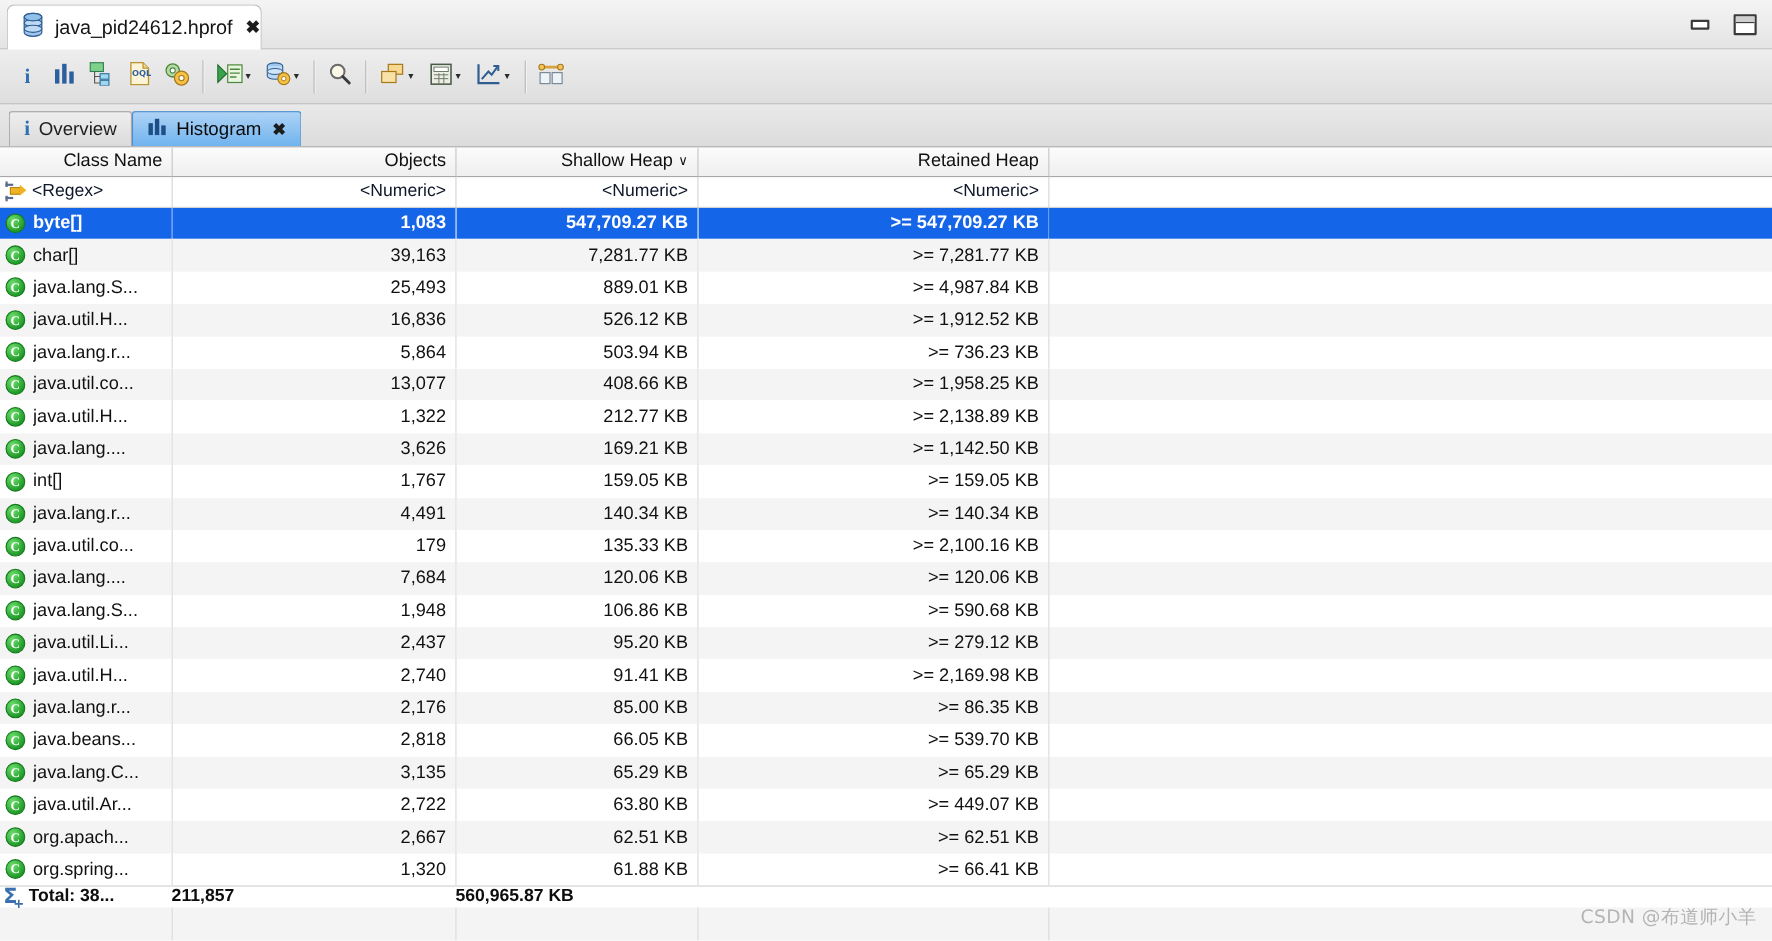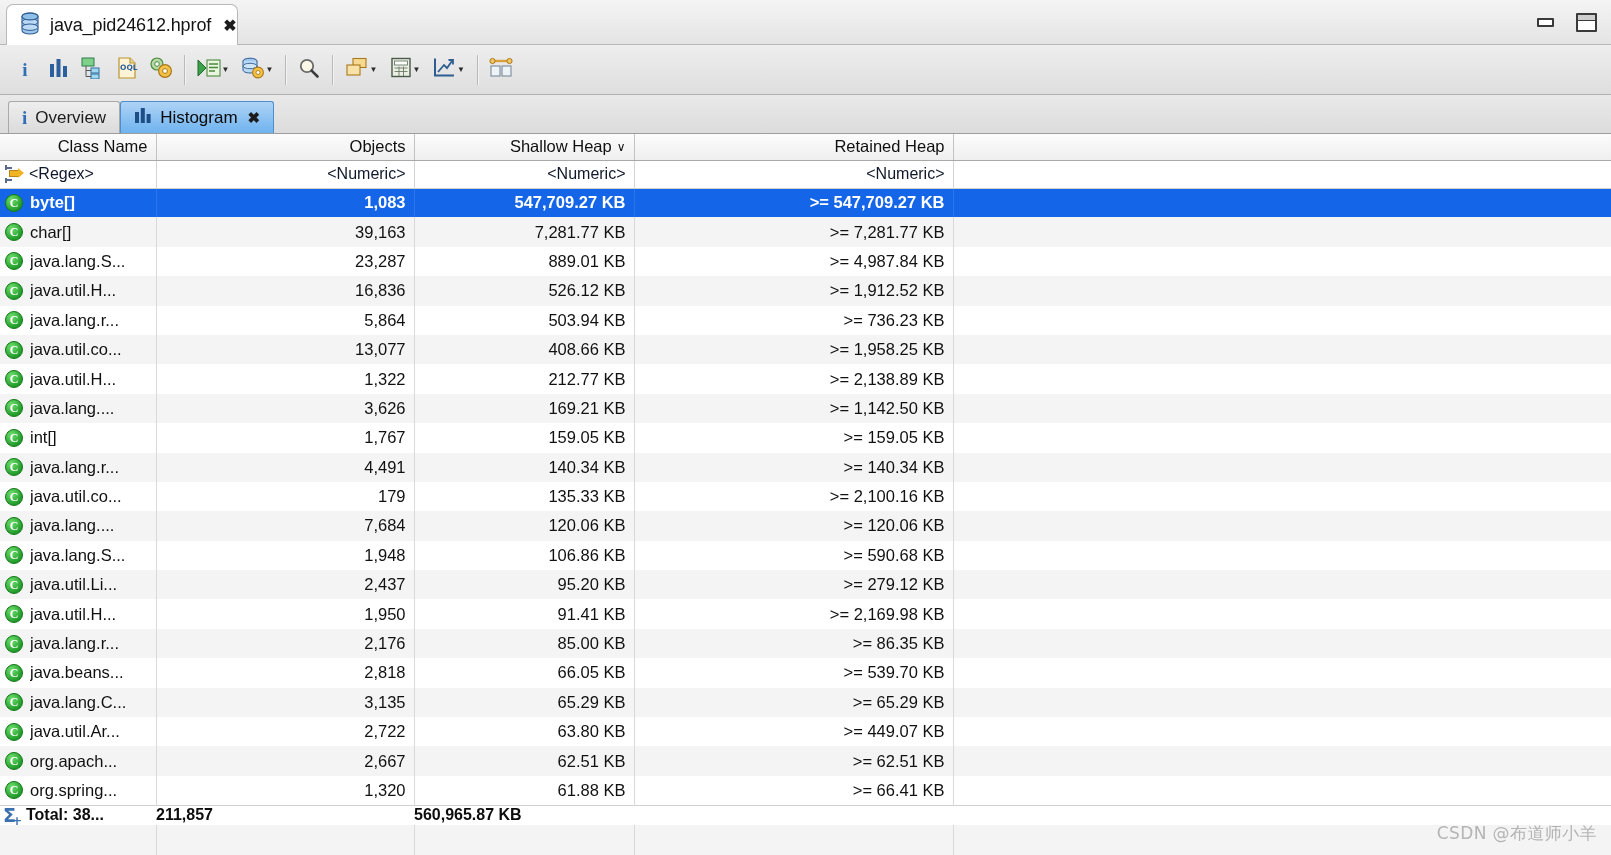--- a/index.html
+++ b/index.html
@@ -551,21 +551,21 @@
             <td>&gt;= 7,281.77 KB</td>
             <td class="blank"></td>
           </tr>
           <tr class="datarow odd">
             <td class="left">
               <span class="namecell">
                 <span class="ico-class">C</span>
                 <span class="name-text">java.lang.S...</span>
               </span>
             </td>
-            <td>23,287</td>
+            <td>25,493</td>
             <td>889.01 KB</td>
             <td>&gt;= 4,987.84 KB</td>
             <td class="blank"></td>
           </tr>
           <tr class="datarow even">
             <td class="left">
               <span class="namecell">
                 <span class="ico-class">C</span>
                 <span class="name-text">java.util.H...</span>
               </span>
@@ -695,21 +695,21 @@
             <td>&gt;= 279.12 KB</td>
             <td class="blank"></td>
           </tr>
           <tr class="datarow odd">
             <td class="left">
               <span class="namecell">
                 <span class="ico-class">C</span>
                 <span class="name-text">java.util.H...</span>
               </span>
             </td>
-            <td>1,950</td>
+            <td>2,740</td>
             <td>91.41 KB</td>
             <td>&gt;= 2,169.98 KB</td>
             <td class="blank"></td>
           </tr>
           <tr class="datarow even">
             <td class="left">
               <span class="namecell">
                 <span class="ico-class">C</span>
                 <span class="name-text">java.lang.r...</span>
               </span>

